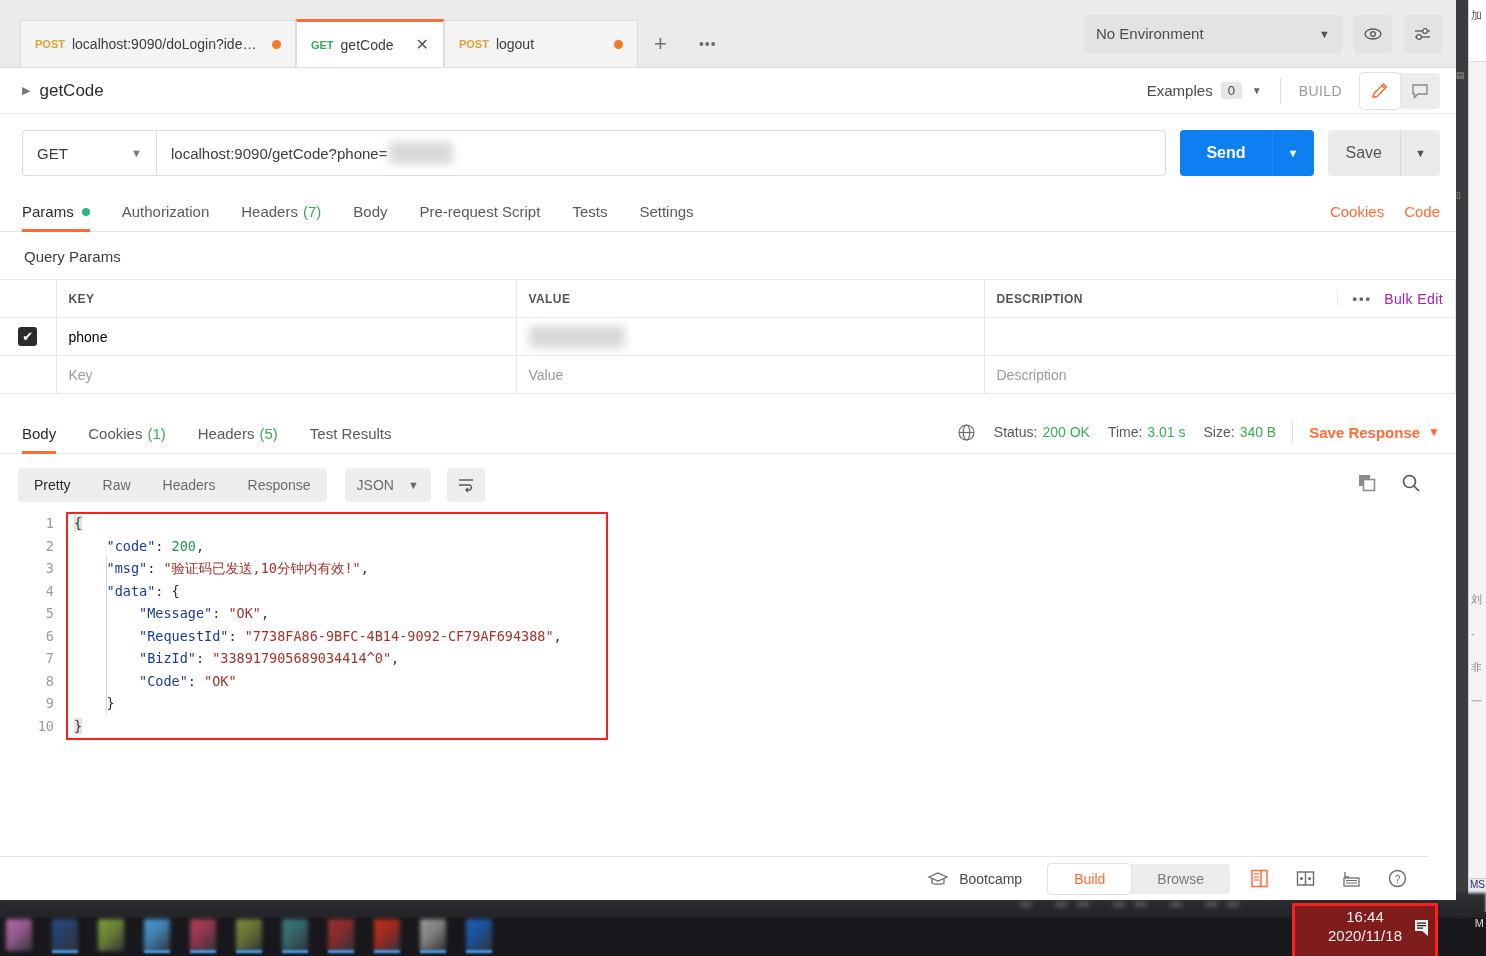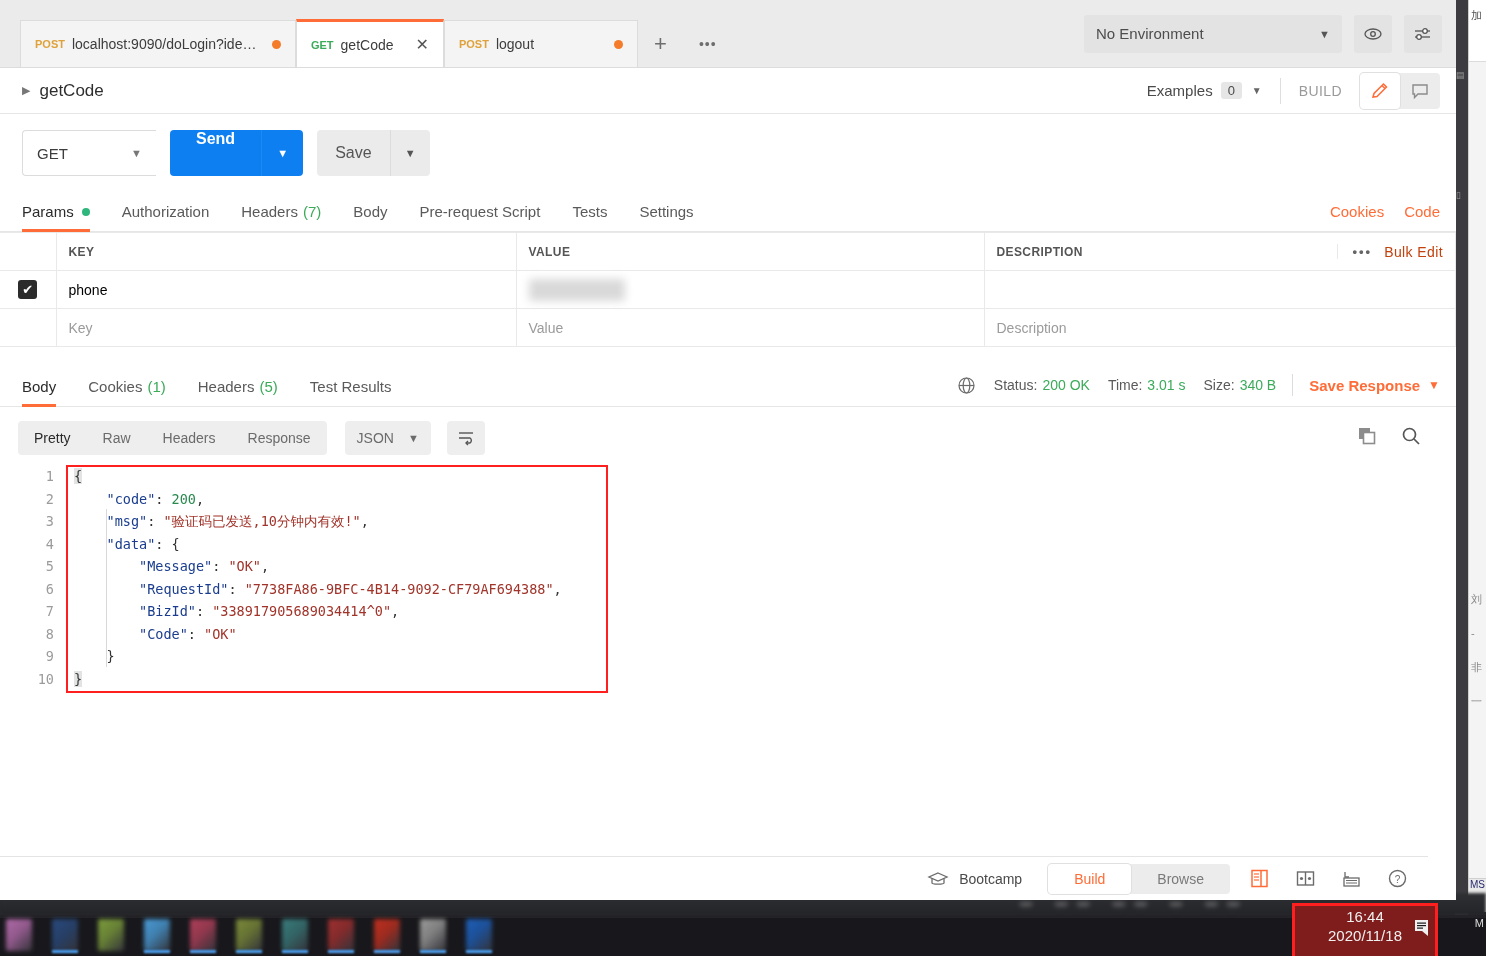--- a/index.html
+++ b/index.html
@@ -155,21 +155,21 @@
     flex: 1; height: 46px; border: 1px solid #dcdcdc; border-radius: 0 4px 4px 0;
     display: flex; align-items: center; padding: 0 14px; font-size: 15px;
     color: #3d3d3d; background: #fff; cursor: text; position: relative;
   }
   .redact {
     display: inline-block; background: #d9d9d9; border-radius: 2px;
     filter: blur(4px); vertical-align: middle;
   }
   #send-btn {
     margin-left: 14px; height: 46px; background: #0d7ff0; color: #fff;
-    display: flex; border-radius: 4px; cursor: pointer;
+    display: flex; align-items: center; border-radius: 4px; cursor: pointer;
   }
   #send-btn .sb-label { padding: 0 26px; font-size: 16px; font-weight: bold; }
   #send-btn .sb-caret {
     width: 42px; height: 46px; display: flex; align-items: center; justify-content: center;
     border-left: 1px solid #1b8af5; font-size: 11px;
   }
   #save-btn {
     margin-left: 14px; height: 46px; background: #ebebeb; color: #555;
     display: flex; align-items: center; border-radius: 4px; cursor: pointer;
   }
@@ -210,21 +210,21 @@
   #qp-table .c-key { width: 460px; }
   #qp-table .c-val { width: 468px; }
   #qp-table .ph { color: #9b9b9b; }
   .chk {
     width: 19px; height: 19px; background: #2b2b2b; border-radius: 3px;
     display: inline-flex; align-items: center; justify-content: center;
     color: #fff; font-size: 13px; cursor: pointer;
   }
   .th-tools { display: flex; align-items: center; justify-content: flex-end; height: 100%; }
   .th-tools .dots { color: #666; letter-spacing: 2px; font-size: 13px; margin-right: 12px; padding-left:14px; border-left:1px solid #e9e9e9;}
-  .th-tools .bulk { color: #c2410c; font-size: 14px; font-weight: normal; }
+  .th-tools .bulk { color: #a21caf; font-size: 14px; font-weight: normal; }
 
   
   #resp-tabs {
     display: flex; align-items: flex-end; height: 44px; padding: 0 16px 0 12px;
     border-bottom: 1px solid #e6e6e6; margin-top: 16px; position: relative;
   }
   #resp-tabs .rsb { margin-left: auto; display: flex; align-items: center; padding-bottom: 10px; font-size: 14px; color: #5a5a5a; }
   #resp-tabs .rsb .k { margin-left: 18px; }
   #resp-tabs .rsb .v { color: #3bab5a; margin-left: 5px; }
   #resp-tabs .rsb .sep { width: 1px; height: 22px; background: #dcdcdc; margin: 0 16px; }
@@ -438,20 +438,24 @@
         </svg>
       </span>
     </span>
   </div>
 
   <div id="urlrow">
     <div id="method-select">
       <span>GET</span>
       <span style="font-size:11px;color:#777">▼</span>
     </div>
+    <div id="url-input">
+      <span>localhost:9090/getCode?phone=</span>
+      <span class="redact" style="width:64px;height:22px;margin-left:2px"></span>
+    </div>
     <div id="send-btn">
       <span class="sb-label">Send</span>
       <span class="sb-caret">▼</span>
     </div>
     <div id="save-btn">
       <span class="sv-label">Save</span>
       <span class="sv-caret">▼</span>
     </div>
   </div>
 
@@ -478,20 +482,21 @@
     </div>
     <div class="rt">
       <span>Settings</span>
     </div>
     <div class="rt-right">
       <span>Cookies</span>
       <span>Code</span>
     </div>
   </div>
 
+  <div id="qp-title">Query Params</div>
 
   <table id="qp-table">
     <thead>
       <tr>
         <th class="c-check"></th>
         <th class="c-key">KEY</th>
         <th class="c-val">VALUE</th>
         <th>
           <div style="display:flex;align-items:center;height:100%">
             <span>DESCRIPTION</span>

